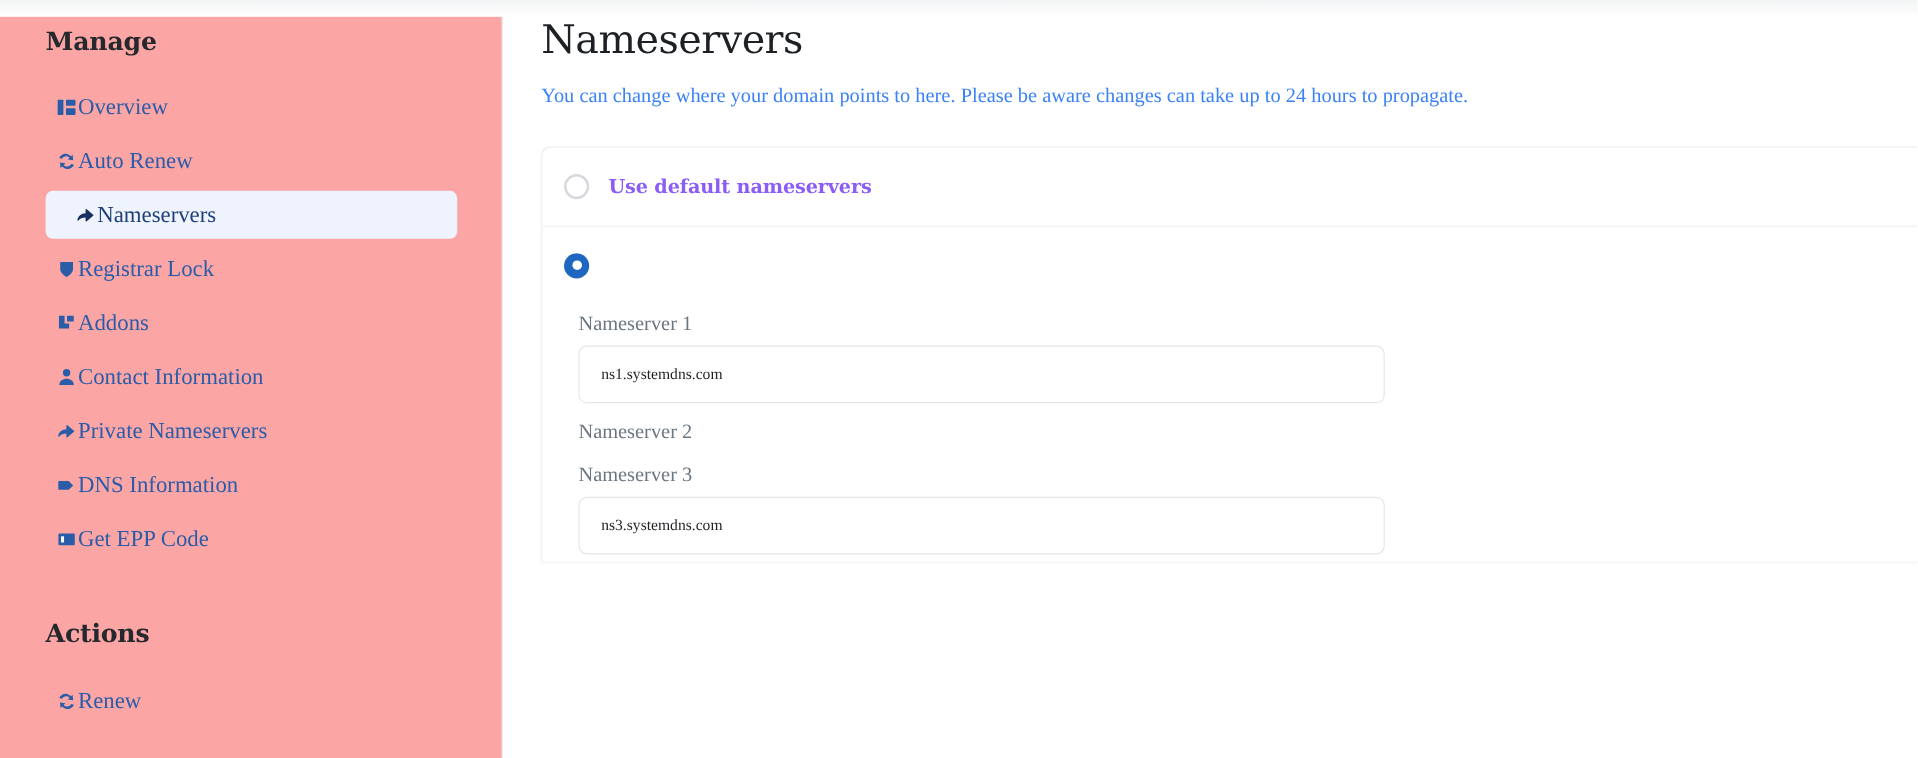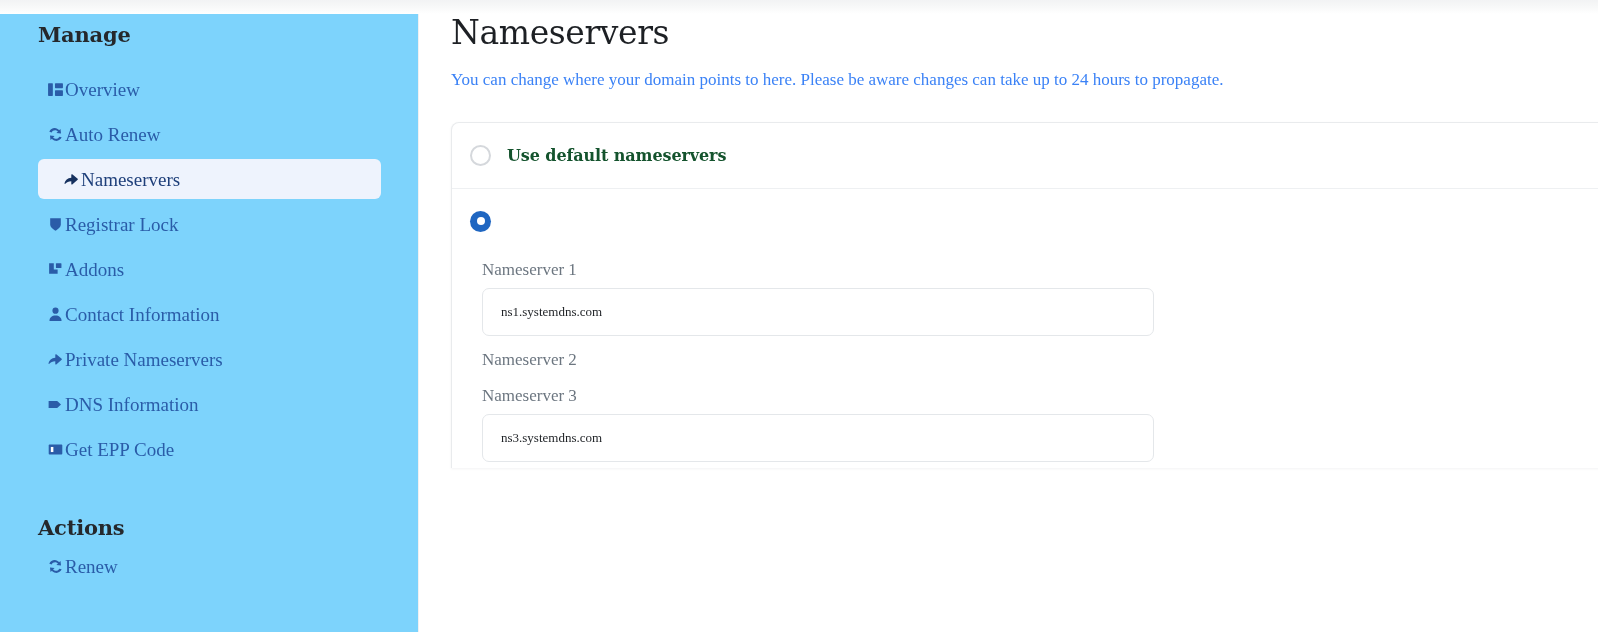--- a/index.html
+++ b/index.html
@@ -32,21 +32,21 @@
     height: 632px;
     align-items: stretch;
   }
 
   
   .sidebar {
     width: 419px;
     flex: 0 0 419px;
     position: relative;
     padding: 0;
-    background: #7dd3fc;
+    background: #fca5a5;
   }
   .sidebar::after {
     content: "";
     position: absolute;
     top: 0; right: 0; bottom: 0;
     width: 1px;
     background: #f0f0f1;
   }
   .sidebar-inner {
     padding-left: 38px;
@@ -56,21 +56,21 @@
   .sidebar-heading {
     font-family: "DejaVu Serif", "Liberation Serif", serif;
     font-size: 21px;
     font-weight: 700;
     color: #25282c;
     letter-spacing: -0.2px;
     margin-bottom: 22px;
   }
   .sidebar-heading.actions-heading {
     margin-top: 46px;
-    margin-bottom: 6px;
+    margin-bottom: 24px;
   }
 
   .nav-list { list-style: none; }
 
   .nav-item {
     display: flex;
     align-items: center;
     height: 40px;
     padding-left: 8px;
     margin-right: 38px;
@@ -172,21 +172,21 @@
     width: 8px; height: 8px;
     margin: -4px 0 0 -4px;
     border-radius: 50%;
     background: #ffffff;
   }
 
   .radio-label {
     font-family: "DejaVu Serif", "Liberation Serif", serif;
     font-size: 16px;
     font-weight: 700;
-    color: #14532d;
+    color: #8b5cf6;
     cursor: pointer;
     letter-spacing: -0.1px;
   }
 
   .fields {
     padding: 14px 0 0 30px;
   }
 
   .field { margin-bottom: 6px; }
 

